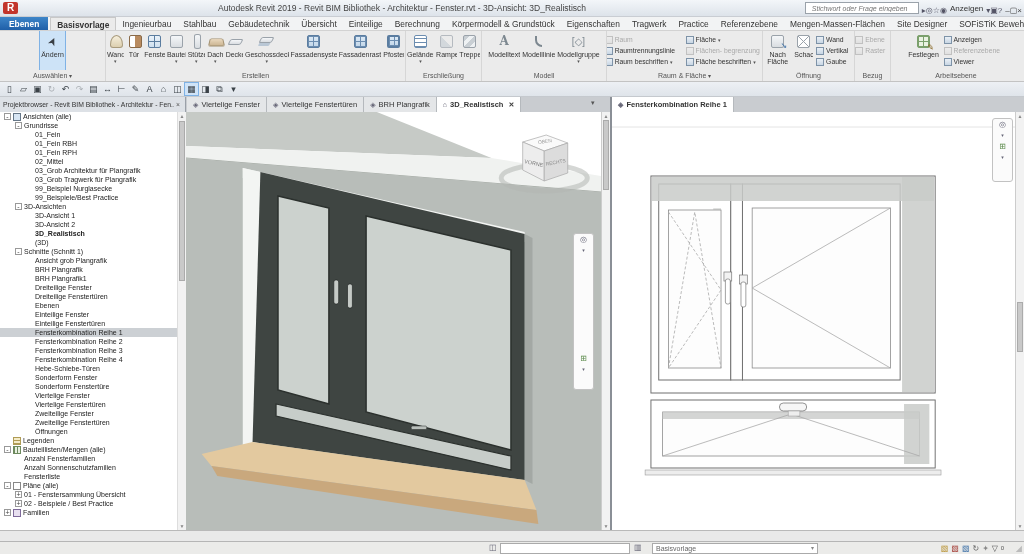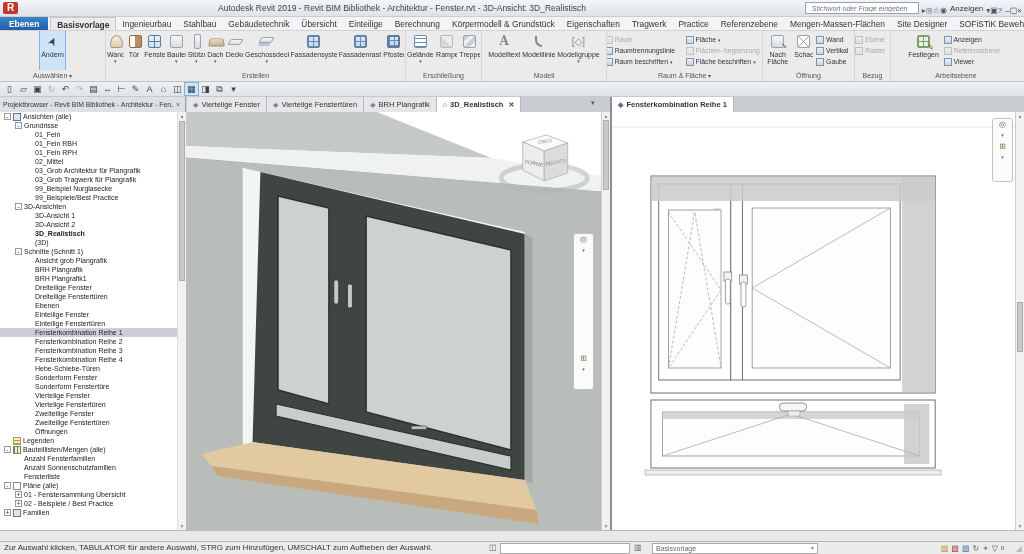--- a/index.html
+++ b/index.html
@@ -827,21 +827,20 @@
         <span class="vci" style="color: rgb(102, 102, 102);">◂</span>
       </span>
     <span class="hscroll" style="width:240px">
         <span class="hthumb" style="left:105px;width:24px"></span>
       </span>
     <span class="endarr">▸</span>
   </div>
 
   
   <div id="status">
-    <span class="msg">Zur Auswahl klicken, TABULATOR für andere Auswahl, STRG zum Hinzufügen, UMSCHALT zum Aufheben der Auswahl.</span>
     <span class="stic" style="left:489px">◫</span>
     <span id="ws-box"></span>
     <span class="stic" style="left:634px">▥</span>
     <span id="do-box">
         <span>Basisvorlage</span>
         <span class="ar">▾</span>
       </span>
     <span id="status-icons">
 
     <span class="sti" style="color: rgb(184, 145, 47);">▧</span>

